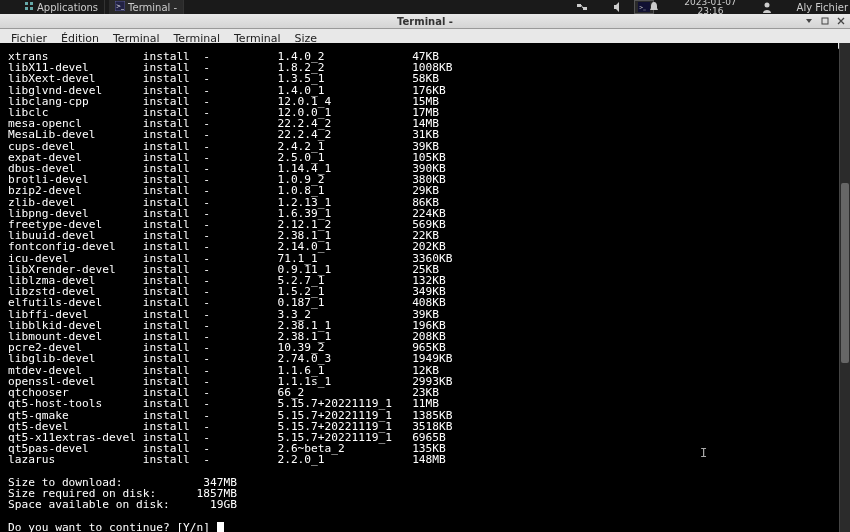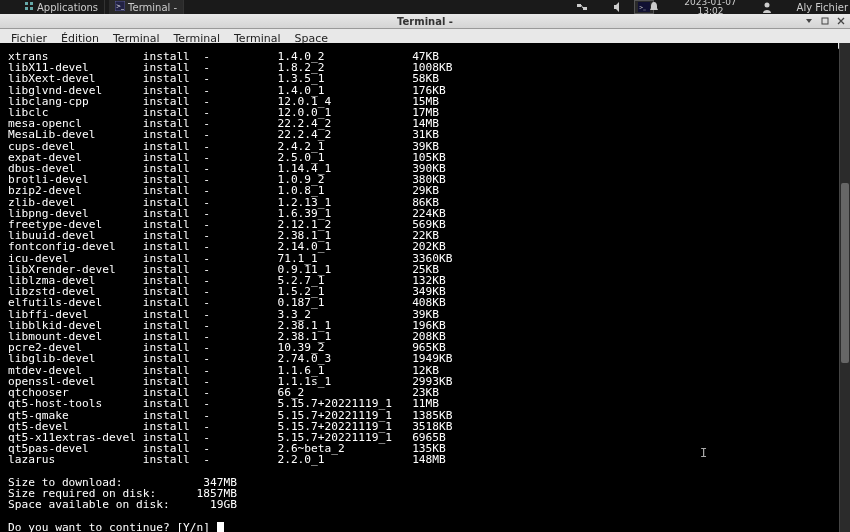--- a/index.html
+++ b/index.html
@@ -139,21 +139,21 @@
           <path d="M2 4 L4 4 L7 1 L7 11 L4 8 L2 8 Z" fill="#ccc"></path>
         </svg>
     </span>
     <span class="tray-ico">
       <svg width="12" height="12" viewBox="0 0 12 12">
           <path d="M6 1 C4 1 3 3 3 5 L3 7 L2 9 L10 9 L9 7 L9 5 C9 3 8 1 6 1 Z" fill="#ccc"></path>
         </svg>
     </span>
     <div class="panel-date">
       <div>2023-01-07</div>
-      <div>13:02</div>
+      <div>23:16</div>
     </div>
     <span class="tray-ico">
       <svg width="12" height="12" viewBox="0 0 12 12">
           <circle cx="6" cy="4" r="2.5" fill="#ccc"></circle>
           <path d="M2 12 C2 8 10 8 10 12 Z" fill="#ccc"></path>
         </svg>
     </span>
     <span>Aly Fichier</span>
   </div>
 </div>
@@ -178,21 +178,21 @@
     </span>
   </div>
 </div>
 
 <div class="menubar">
   <span class="menu-item">Fichier</span>
   <span class="menu-item">Édition</span>
   <span class="menu-item">Terminal</span>
   <span class="menu-item">Terminal</span>
   <span class="menu-item">Terminal</span>
-  <span class="menu-item">Space</span>
+  <span class="menu-item">Size</span>
 </div>
 
 <div class="terminal" id="term">xtrans              install  -          1.4.0_2             47KB
 libX11-devel        install  -          1.8.2_2             1008KB
 libXext-devel       install  -          1.3.5_1             58KB
 libglvnd-devel      install  -          1.4.0_1             176KB
 libclang-cpp        install  -          12.0.1_4            15MB
 libclc              install  -          12.0.0_1            17MB
 mesa-opencl         install  -          22.2.4_2            14MB
 MesaLib-devel       install  -          22.2.4_2            31KB

